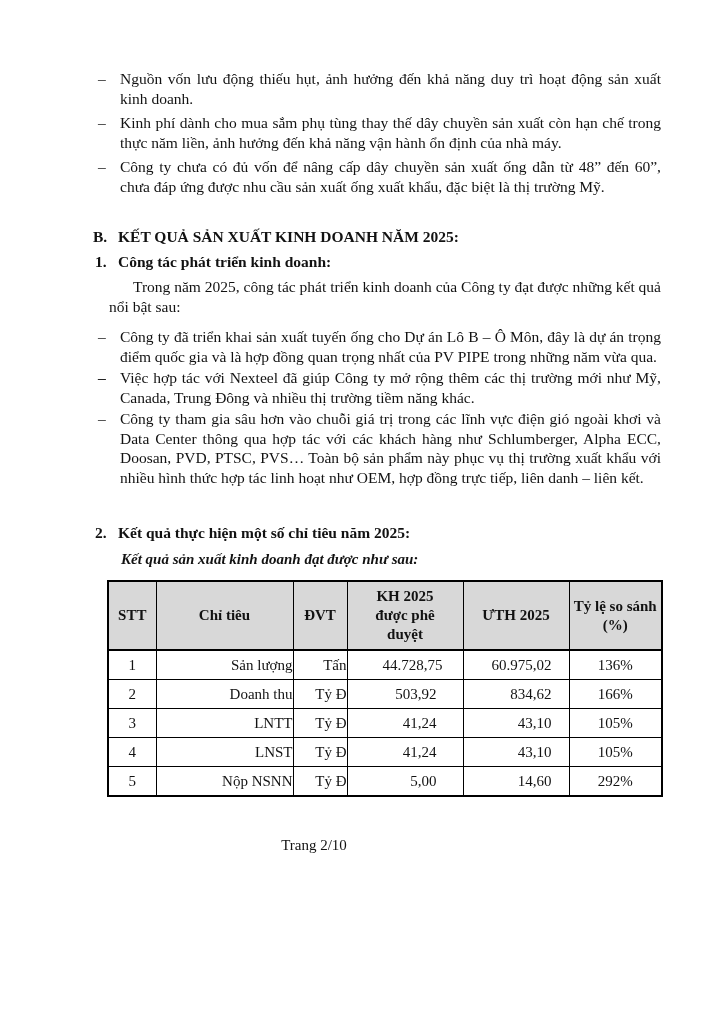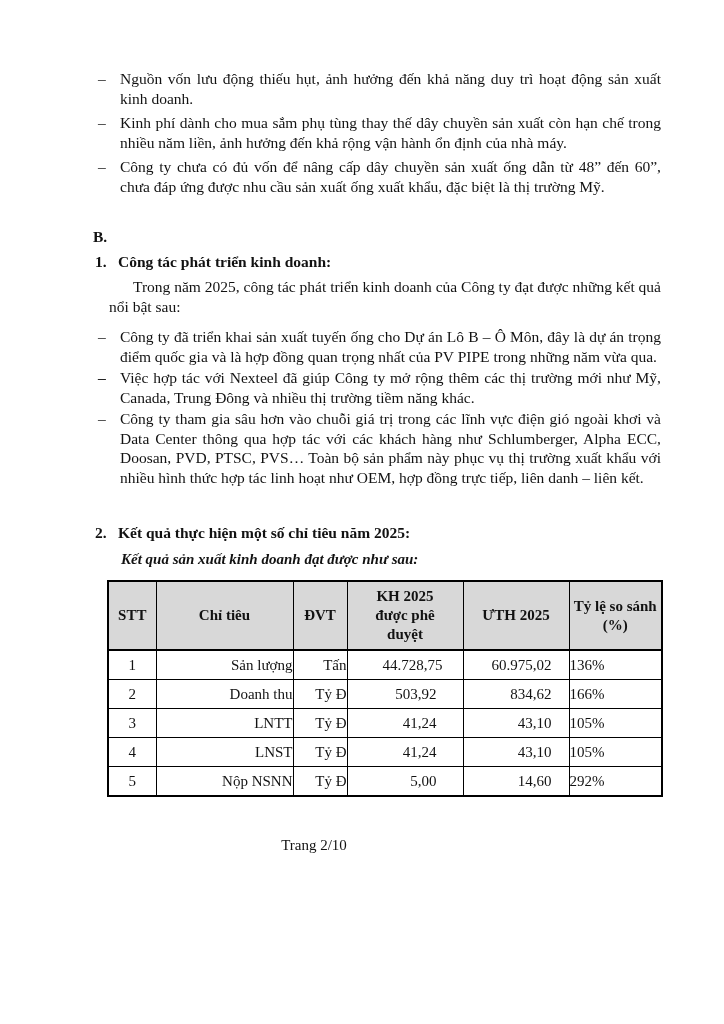--- a/index.html
+++ b/index.html
@@ -91,21 +91,21 @@
   table.kpi tbody td {
     line-height: 19px;
     padding: 4.5px 0;
     vertical-align: middle;
   }
   table.kpi tbody td:nth-child(1) { text-align: center; }
   table.kpi tbody td:nth-child(2) { text-align: right; padding-left: 13px; }
   table.kpi tbody td:nth-child(3) { text-align: right; }
   table.kpi tbody td:nth-child(4) { text-align: right; padding-right: 26px; padding-left: 35px; }
   table.kpi tbody td:nth-child(5) { text-align: right; padding-right: 17px; }
-  table.kpi tbody td:nth-child(6) { text-align: left; }
+  table.kpi tbody td:nth-child(6) { text-align: center; }
 
   .footer {
     margin-top: 38px;
     width: 628px;
     text-align: center;
     font-size: 15px;
     line-height: 20px;
   }
 </style>
 </head>
@@ -114,30 +114,31 @@
 <div class="page">
   <div class="content">
 
     <ul class="blist intro">
       <li>
         <span class="dash">–</span>
         <span>Nguồn vốn lưu động thiếu hụt, ảnh hưởng đến khả năng duy trì hoạt động sản xuất kinh doanh.</span>
       </li>
       <li>
         <span class="dash">–</span>
-        <span>Kinh phí dành cho mua sắm phụ tùng thay thế dây chuyền sản xuất còn hạn chế trong nhiều năm liền, ảnh hưởng đến khả rộng vận hành ổn định của nhà máy.</span>
+        <span>Kinh phí dành cho mua sắm phụ tùng thay thế dây chuyền sản xuất còn hạn chế trong thực năm liền, ảnh hưởng đến khả năng vận hành ổn định của nhà máy.</span>
       </li>
       <li>
         <span class="dash">–</span>
         <span>Công ty chưa có đủ vốn để nâng cấp dây chuyền sản xuất ống dẫn từ 48” đến 60”, chưa đáp ứng được nhu cầu sản xuất ống xuất khẩu, đặc biệt là thị trường Mỹ.</span>
       </li>
     </ul>
 
     <div class="heading heading-b">
       <span class="hnum">B.</span>
+      <span>KẾT QUẢ SẢN XUẤT KINH DOANH NĂM 2025:</span>
     </div>
 
     <div class="heading heading-num">
       <span class="hnum">1.</span>
       <span>Công tác phát triển kinh doanh:</span>
     </div>
 
     <p class="para">Trong năm 2025, công tác phát triển kinh doanh của Công ty đạt được những kết quả nổi bật sau:</p>
 
     <ul class="blist s1list">

